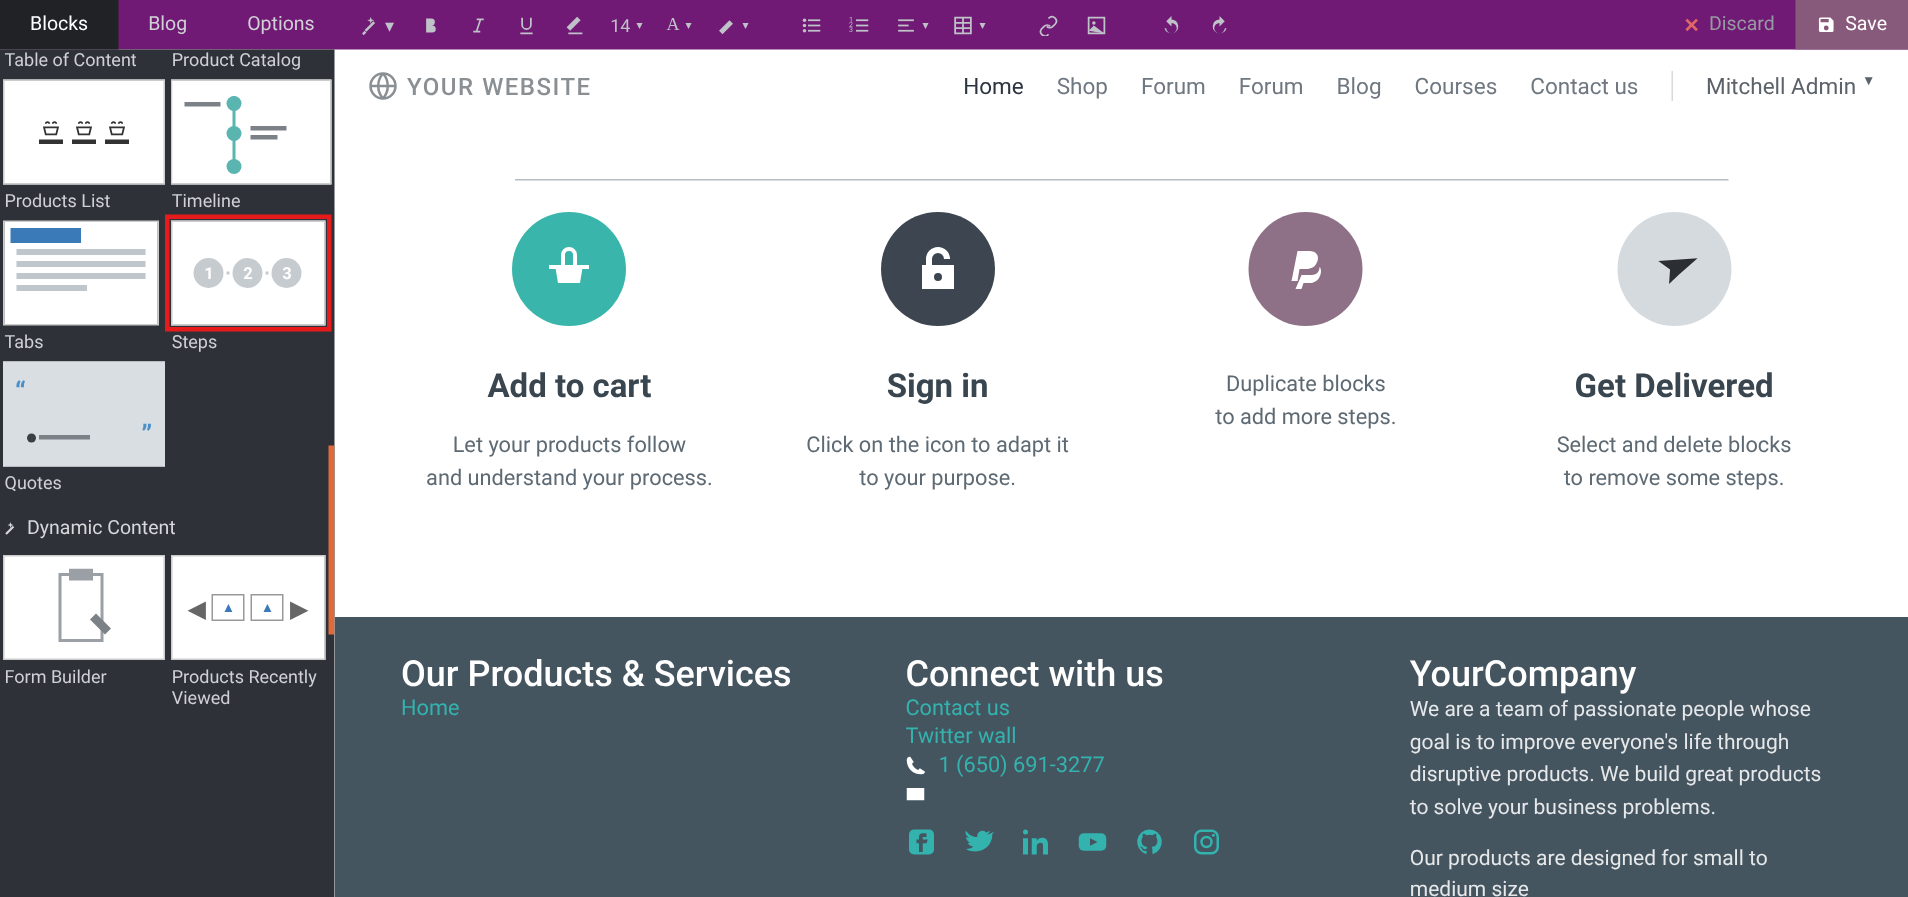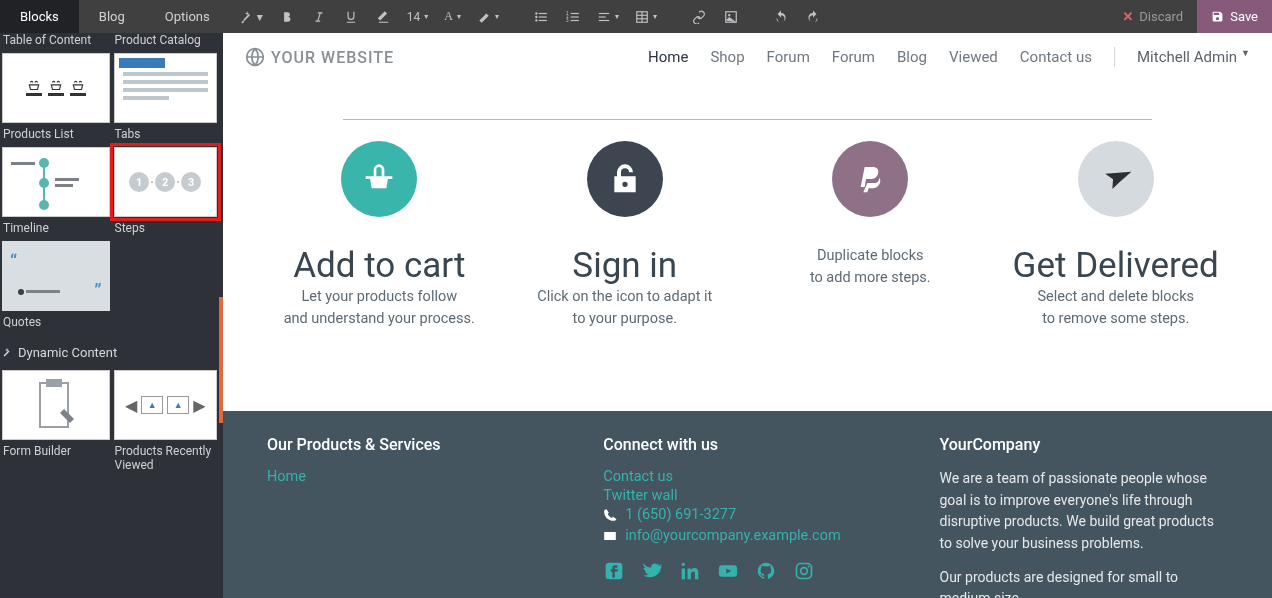--- a/index.html
+++ b/index.html
@@ -1,17 +1,17 @@
 <!DOCTYPE html>
 <html><head>
 <meta charset="utf-8">
 <style>
 *{margin:0;padding:0;box-sizing:border-box;font-family:-apple-system,BlinkMacSystemFont,"Segoe UI",Roboto,sans-serif}
 body{width:1272px;height:598px;overflow:hidden;background:#fff}
-.topbar{height:33px;background:#404040;display:flex;align-items:center;color:#c9cbd0;font-size:13px}
+.topbar{height:33px;background:#701a75;display:flex;align-items:center;color:#c9cbd0;font-size:13px}
 .tabs{display:flex;height:100%}
 .tab{padding:0 20px;display:flex;align-items:center;cursor:pointer;color:#d0d2d6}
 .tab.active{background:#202226;color:#fff}
 .tb-group{display:flex;align-items:center;height:100%}
 .tb-btn{width:32px;height:100%;display:flex;align-items:center;justify-content:center;cursor:pointer;color:#bfc2c8}
 .tb-btn svg{width:14px;height:14px;fill:currentColor}
 .tb-btn.wide{width:auto;padding:0 8px;gap:4px;font-size:12px}
 .tb-sep{width:1px;height:100%}
 .spacer{flex:1}
 .discard{color:#979aa0;display:flex;align-items:center;gap:6px;padding:0 14px;cursor:pointer}
@@ -39,28 +39,28 @@
 .steps-row{display:flex;justify-content:space-between;position:relative}
 .steps-line{position:absolute;top:38px;left:120px;right:120px;height:1px;background:#b5bbc0;z-index:0}
 .step{width:24%;text-align:center;position:relative;z-index:1}
 .step-icon{width:76px;height:76px;border-radius:50%;margin:0 auto 28px;display:flex;align-items:center;justify-content:center}
 .step-icon svg{width:32px;height:32px;fill:#fff}
 .step-icon.c1{background:#3ab5ab}
 .step-icon.c2{background:#3c4550}
 .step-icon.c3{background:#8e7186}
 .step-icon.c4{background:#d5dadf}
 .step-icon.c4 svg{fill:#2b2f33}
-.step h3{font-size:35px;font-weight:400;color:#3a464f;margin-bottom:0}
+.step h3{font-size:22px;font-weight:700;color:#3a464f;margin-bottom:16px}
 .step p{color:#5e6a73;font-size:14.5px;line-height:1.55}
 .footer{background:#455560;color:#fff;padding:24px 30px;display:flex;gap:0}
 .fcol{padding:0 14px}
 .fcol.c1{width:34%}
 .fcol.c2{width:34%}
 .fcol.c3{width:32%}
-.fcol h4{font-size:16px;font-weight:500;margin-bottom:14px}
+.fcol h4{font-size:24px;font-weight:500;}
 .fcol a{color:#33b2ae;text-decoration:none;font-size:14.5px;display:block;margin-bottom:2px}
 .fcol .line{display:flex;align-items:center;gap:8px;font-size:14.5px;margin-bottom:2px}
 .fcol p{font-size:14px;line-height:1.55;margin-bottom:12px;color:#e6e8ea}
 .social{display:flex;gap:16px;margin-top:14px}
 .social span{width:22px;height:22px;display:flex;align-items:center;justify-content:center;color:#33b2ae}
 .social svg{fill:currentColor;width:20px;height:20px}
 .thumb-tabs{background:#fff;width:100%;height:100%;padding:4px}
 .thumb-tabs .tbar{height:10px;background:#3b7ab8;width:50%}
 .thumb-tabs .ln{height:4px;background:#bfc6cc;margin:4px 4px 0 4px}
 .thumb-quotes{background:#d9dee3;width:100%;height:100%;position:relative}
@@ -238,46 +238,46 @@
               <div class="bk">
                 <svg viewBox="0 0 24 20">
                   <path d="M4 8h16l-2 8H6L4 8zm2-4a2 2 0 1 1 4 0m4 0a2 2 0 1 1 4 0" fill="none" stroke="#333" stroke-width="2"></path>
                 </svg>
                 <div class="bl"></div>
               </div>
             </div>
           </div>
         <div class="sb-label">Products List</div>
       </div>
-      <div class="sb-item">
-        <div class="sb-thumb">
-            <div class="thumb-tabs">
-              <div class="tbar"></div>
-              <div class="ln"></div>
-              <div class="ln"></div>
-              <div class="ln"></div>
-              <div class="ln" style="width:50%"></div>
-            </div>
-          </div>
-        <div class="sb-label">Tabs</div>
-      </div>
       <div class="sb-item left">
         <div class="sb-thumb">
             <div class="thumb-timeline">
               <div class="vline"></div>
               <div class="dot d1"></div>
               <div class="dot d2"></div>
               <div class="dot d3"></div>
               <div class="ln" style="left:8px;top:14px;width:24px"></div>
               <div class="ln" style="left:52px;top:30px;width:24px"></div>
               <div class="ln" style="left:52px;top:36px;width:18px"></div>
             </div>
           </div>
         <div class="sb-label">Timeline</div>
       </div>
+      <div class="sb-item">
+        <div class="sb-thumb">
+            <div class="thumb-tabs">
+              <div class="tbar"></div>
+              <div class="ln"></div>
+              <div class="ln"></div>
+              <div class="ln"></div>
+              <div class="ln" style="width:50%"></div>
+            </div>
+          </div>
+        <div class="sb-label">Tabs</div>
+      </div>
       <div class="sb-item highlight">
         <div class="sb-thumb">
             <div class="thumb-steps">
               <div class="c">1</div>
               <div style="width:2px;height:2px;background:#c6cbd0"></div>
               <div class="c">2</div>
               <div style="width:2px;height:2px;background:#c6cbd0"></div>
               <div class="c">3</div>
             </div>
           </div>
@@ -337,21 +337,21 @@
             <path d="M2 12h20M12 2a15 15 0 0 1 0 20M12 2a15 15 0 0 0 0 20"></path>
           </svg>
         <span>YOUR WEBSITE</span>
       </div>
       <div class="nav">
         <a class="active">Home</a>
         <a>Shop</a>
         <a>Forum</a>
         <a>Forum</a>
         <a>Blog</a>
-        <a>Viewed</a>
+        <a>Courses</a>
         <a>Contact us</a>
         <div class="sep"></div>
         <div class="admin">
             <span>Mitchell Admin</span>
             <span style="font-size:9px">▼</span>
           </div>
       </div>
     </div>
 
     <div class="steps-section">
@@ -407,21 +407,20 @@
         <div class="line">
             <svg width="14" height="14" viewBox="0 0 24 24" fill="#fff">
               <path d="M6 2l4 6-2 2c1 3 4 6 7 7l2-2 6 4c-1 3-3 3-5 3C9 22 2 15 2 6c0-2 1-4 4-4z"></path>
             </svg>
             <a>1 (650) 691-3277</a>
           </div>
         <div class="line">
             <svg width="14" height="14" viewBox="0 0 24 24" fill="#fff">
               <path d="M2 5h20v14H2V5zm10 7L3 6h18l-9 6z"></path>
             </svg>
-            <a>info@yourcompany.example.com</a>
           </div>
         <div class="social">
           <span>
               <svg viewBox="0 0 24 24">
                 <rect x="2" y="2" width="20" height="20" rx="4"></rect>
                 <path d="M13 8h3V5h-3c-2 0-3 1-3 3v2H8v3h2v7h3v-7h3l1-3h-4V9c0-1 0-1 0-1z" fill="#455560"></path>
               </svg>
             </span>
           <span>
               <svg viewBox="0 0 24 24">

